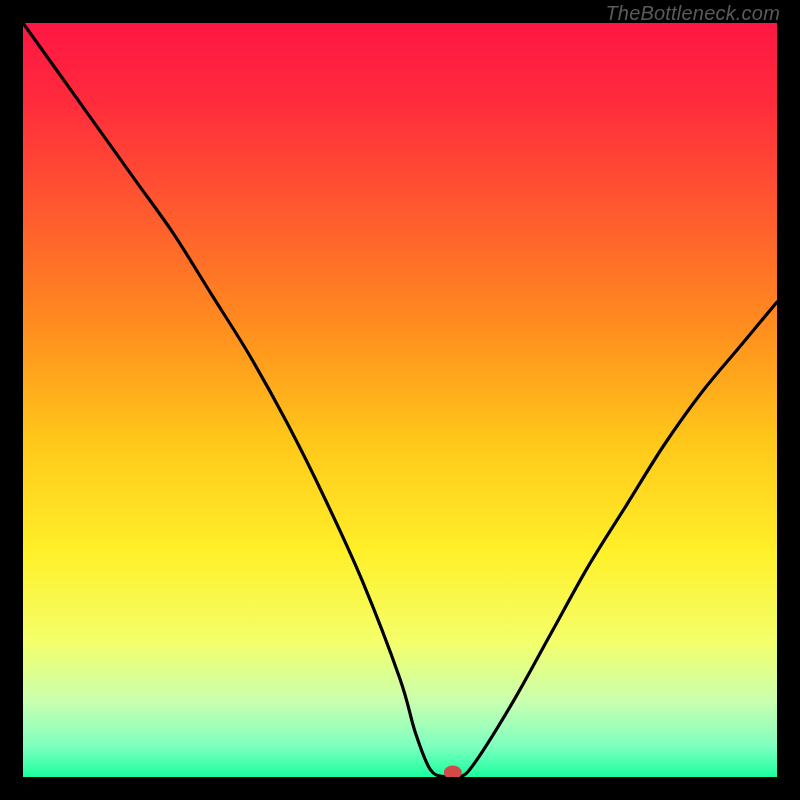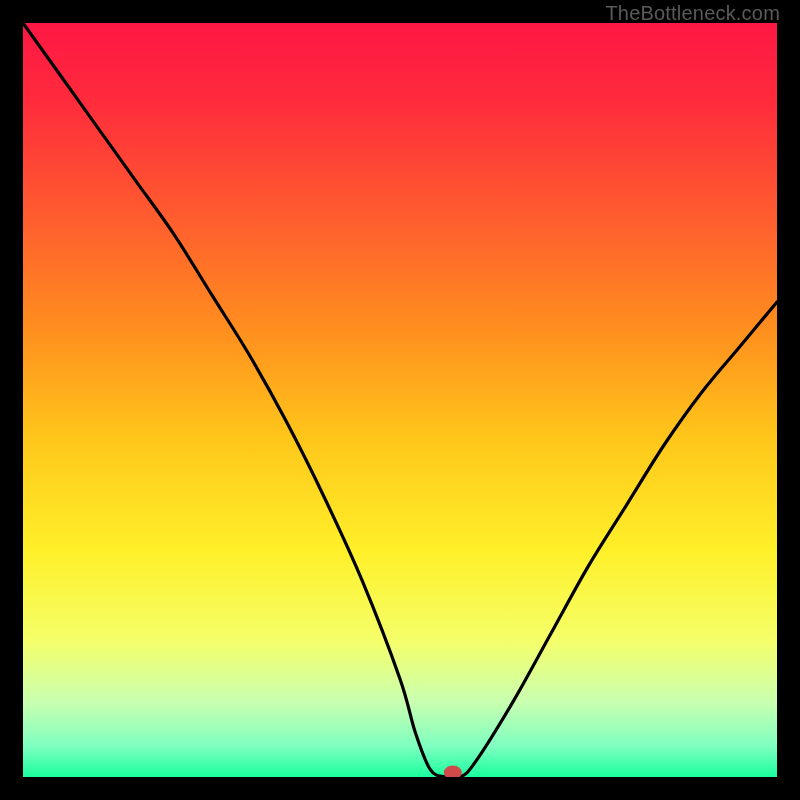--- a/index.html
+++ b/index.html
@@ -9,20 +9,21 @@
     height: 800px;
     background: #000;
     overflow: hidden;
     font-family: Arial, Helvetica, sans-serif;
   }
   .stage {
     position: relative;
     width: 800px;
     height: 800px;
     background: #000;
+    font-style: italic;
   }
   .watermark {
     position: absolute;
     top: 2px;
     right: 20px;
     color: #5a5a5a;
     font-size: 20px;
     letter-spacing: 0.2px;
     font-weight: 400;
     user-select: none;

